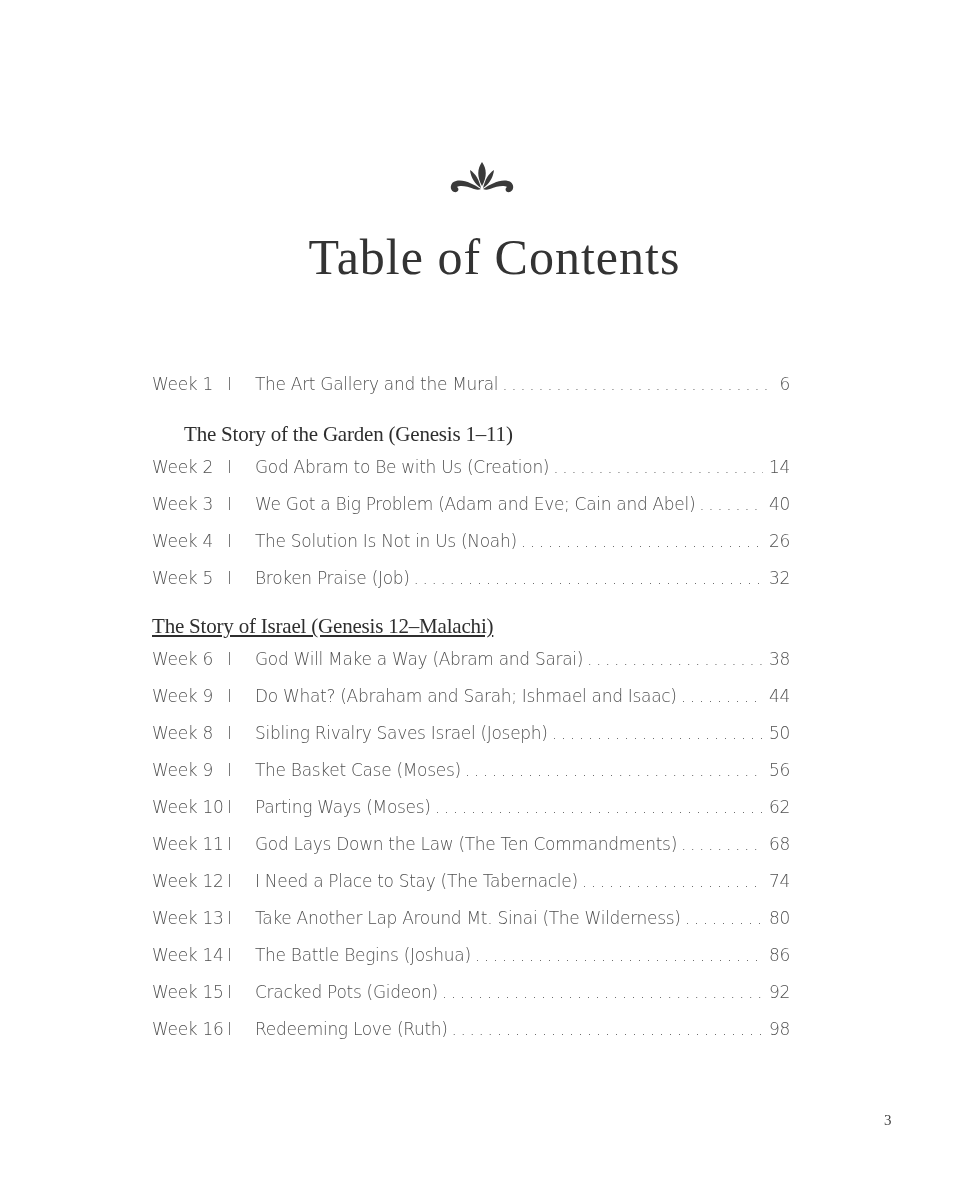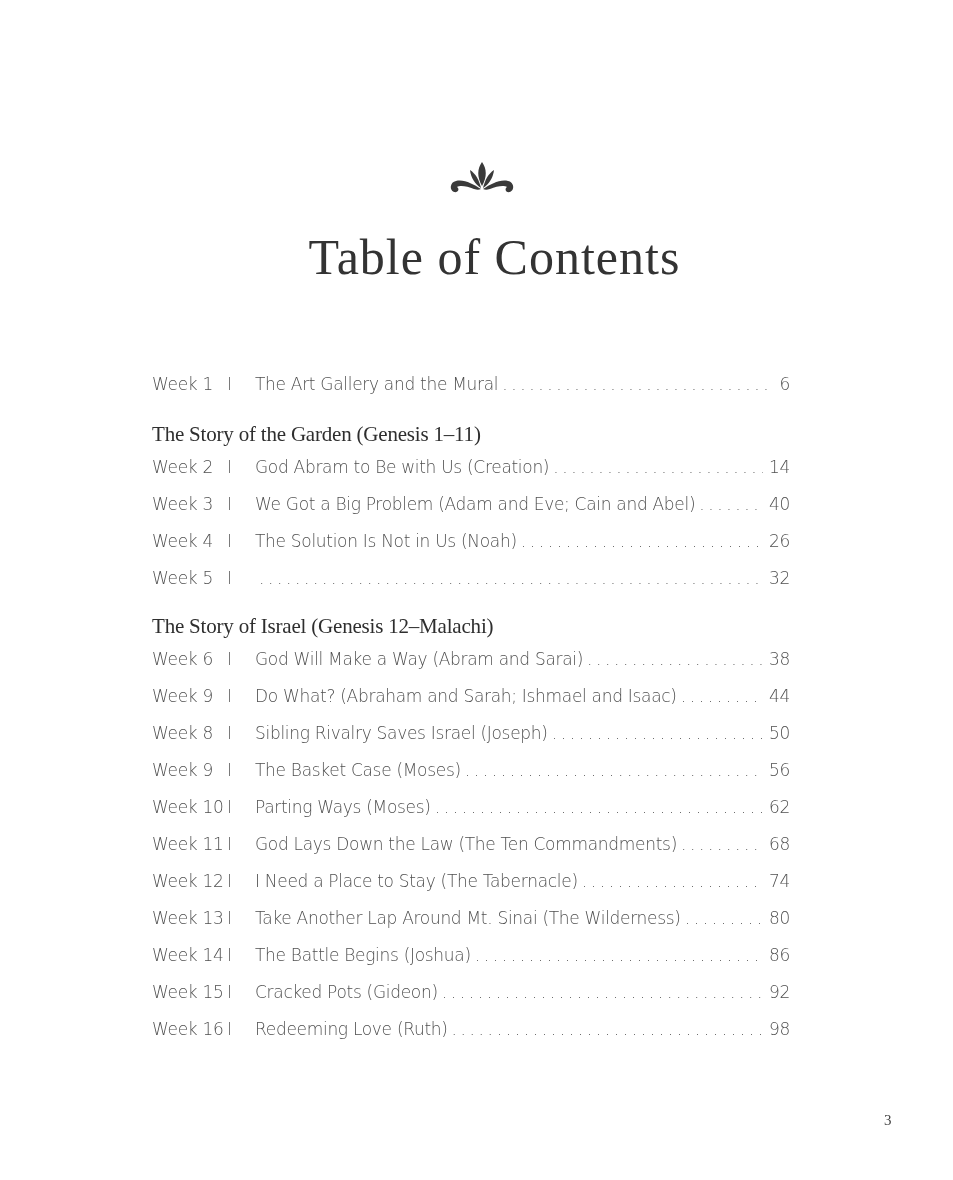--- a/index.html
+++ b/index.html
@@ -50,21 +50,21 @@
 <div class="toc">
 
   <div class="row">
     <span class="week">Week 1</span>
     <span class="sep">I</span>
     <span class="title-text">The Art Gallery and the Mural</span>
     <span class="leader">........................................................................................</span>
     <span class="page">6</span>
   </div>
 
-  <div class="section" style="margin-top:16px;">The Story of the Garden (Genesis 1–11)</div>
+  <div class="section" style="margin-top:16px;margin-left:32px;">The Story of the Garden (Genesis 1–11)</div>
 
   <div class="row">
     <span class="week">Week 2</span>
     <span class="sep">I</span>
     <span class="title-text">God Abram to Be with Us (Creation)</span>
     <span class="leader">........................................................................................</span>
     <span class="page">14</span>
   </div>
   <div class="row">
     <span class="week">Week 3</span>
@@ -76,25 +76,26 @@
   <div class="row">
     <span class="week">Week 4</span>
     <span class="sep">I</span>
     <span class="title-text">The Solution Is Not in Us (Noah)</span>
     <span class="leader">........................................................................................</span>
     <span class="page">26</span>
   </div>
   <div class="row">
     <span class="week">Week 5</span>
     <span class="sep">I</span>
+    <span class="title-text">Broken Praise (Job)</span>
     <span class="leader">........................................................................................</span>
     <span class="page">32</span>
   </div>
 
-  <div class="section" style="">The Story of Israel (Genesis 12–Malachi)</div>
+  <div class="section" style="text-decoration:underline;">The Story of Israel (Genesis 12–Malachi)</div>
 
   <div class="row">
     <span class="week">Week 6</span>
     <span class="sep">I</span>
     <span class="title-text">God Will Make a Way (Abram and Sarai)</span>
     <span class="leader">........................................................................................</span>
     <span class="page">38</span>
   </div>
   <div class="row">
     <span class="week">Week 9</span>

